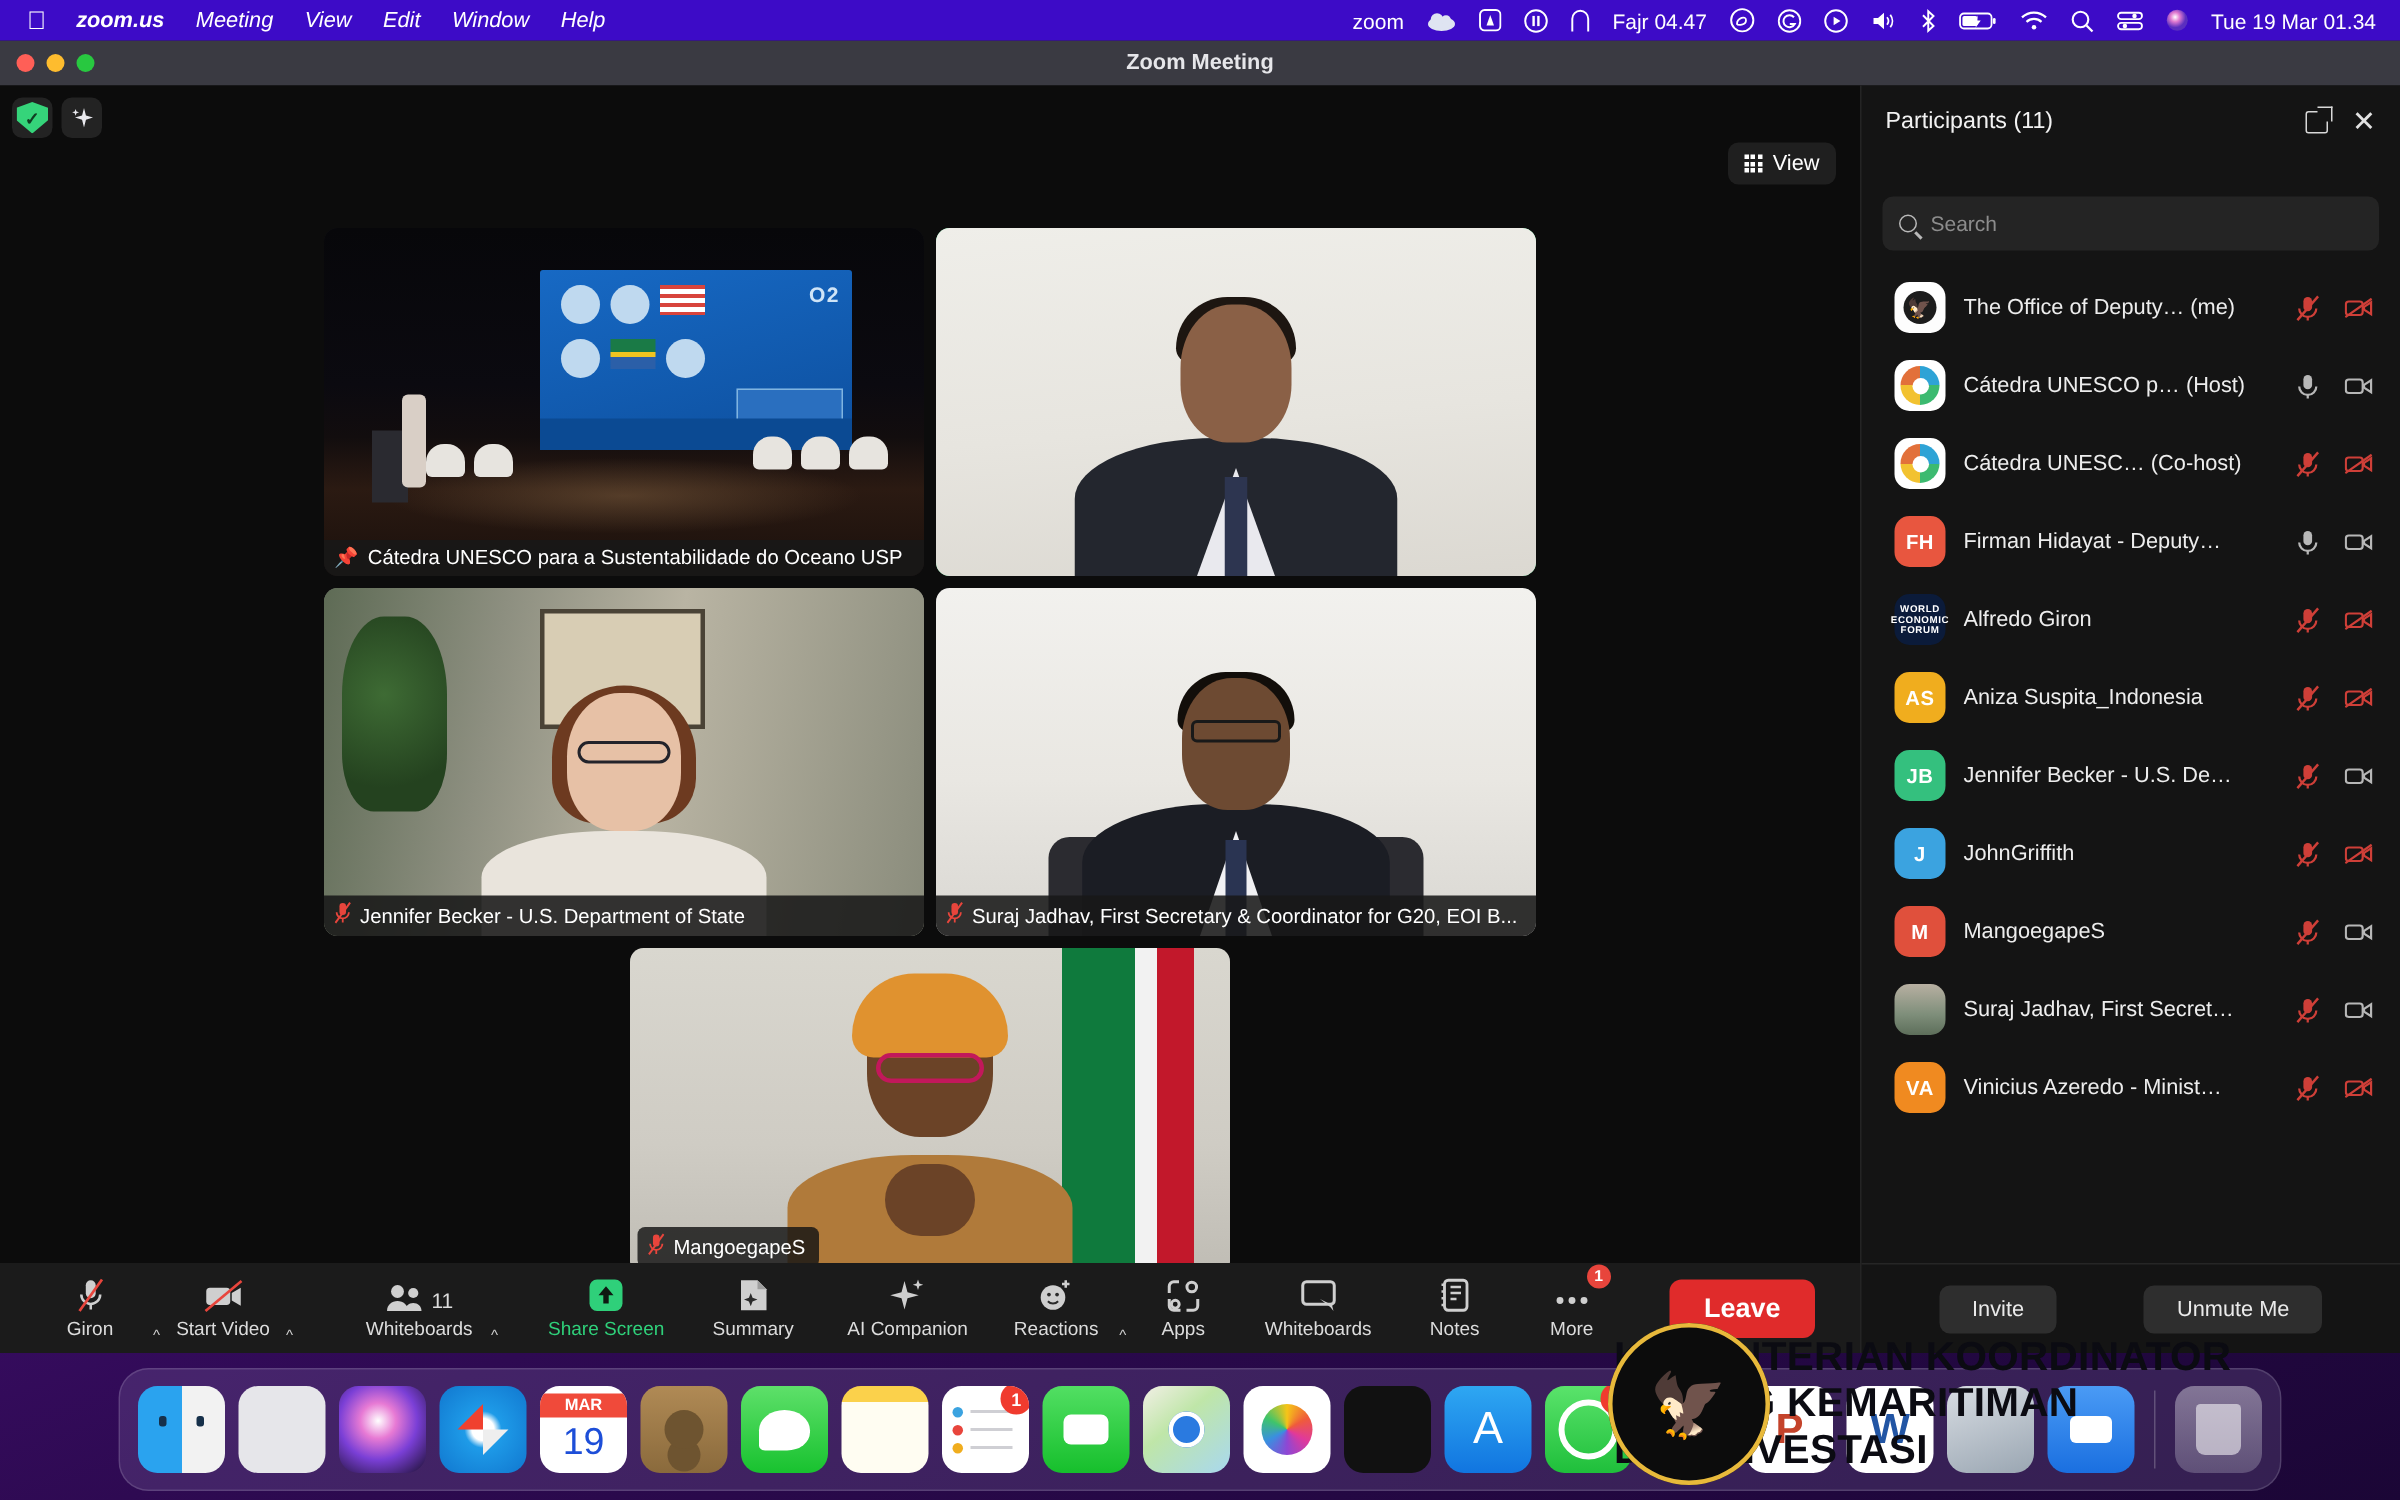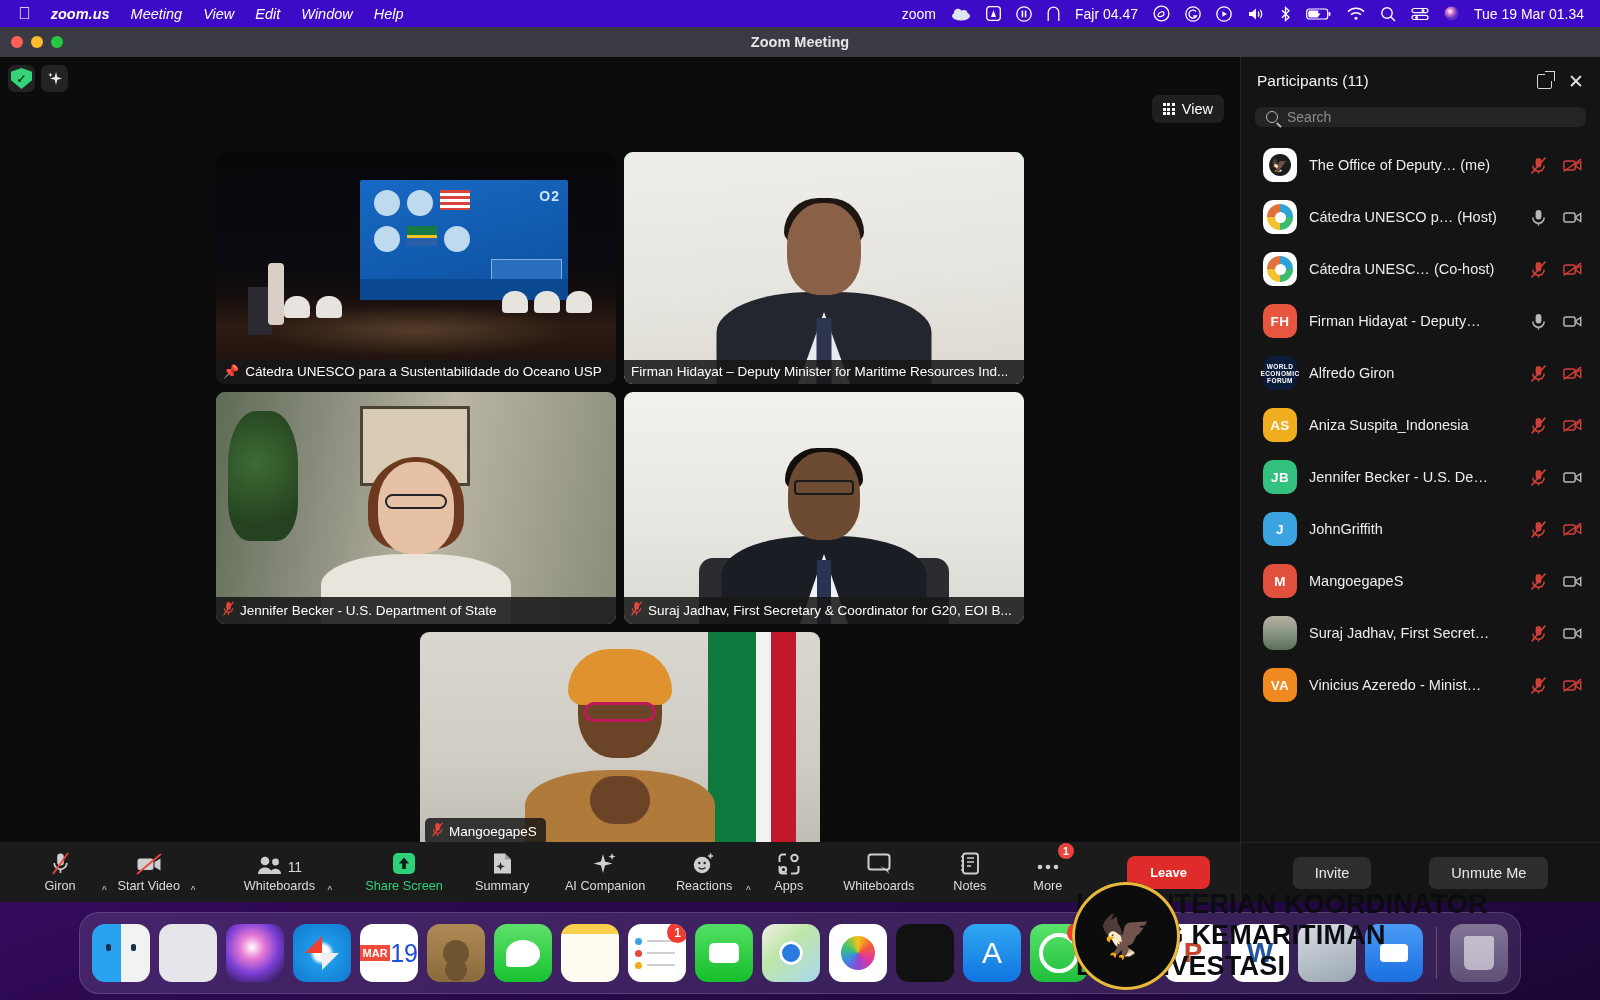--- a/index.html
+++ b/index.html
@@ -165,21 +165,21 @@
   .panel-title { flex:1; color:#f2f2f2; font-size:15.5px; font-weight:500; }
   .phead-actions { display:flex; gap:16px; align-items:center; }
   .pop-ico { width:15px;height:15px; border:1.7px solid #d8d8d8; border-radius:2px; position:relative;}
   .pop-ico:after { content:""; position:absolute; right:-4px; top:-4px; width:9px;height:9px;
     border-top:1.7px solid #d8d8d8; border-right:1.7px solid #d8d8d8; background:#141414;}
   .x-ico { color:#e2e2e2; font-size:19px; line-height:1; }
 
   .searchwrap { padding: 2px 14px 10px; }
   .searchbox {
     display:flex; align-items:center; gap:9px;
-    background:#242424; border-radius:7px; height:20px; padding:0 11px;
+    background:#242424; border-radius:7px; height:36px; padding:0 11px;margin-top:24px;
   }
   .searchbox input {
     background:transparent; border:none; outline:none;
     color:#e8e8e8; font-size:14px; font-family:inherit; width:100%;
   }
   .searchbox input::placeholder { color:#8c8c8c; }
   .mag { width:12px;height:12px;border:1.8px solid #b9b9b9;border-radius:50%; position:relative; flex:none;}
   .mag:after { content:""; position:absolute; right:-5px; bottom:-4px; width:6px;height:1.8px; background:#b9b9b9; transform:rotate(45deg);}
 
   .plist { flex:1; overflow:hidden; padding: 2px 0; }
@@ -230,21 +230,21 @@
   .tb.green .lbl { color:#2fd07a; }
   .caret { color:#cfcfcf; font-size:10px; align-self:flex-end; margin-bottom:4px; }
   .tb-group { display:flex; align-items:center; }
   .badge-1 {
     position:absolute; top:-1px; right:13px; background:#e8453c; color:#fff;
     font-size:10.5px; border-radius:8px; min-width:16px; height:16px;
     display:flex;align-items:center;justify-content:center; padding:0 4px; font-weight:bold;
   }
   .leavebtn {
     margin-left:auto; margin-right:30px;
-    background:#e02b2b; color:#fff; font-size:13px; font-weight:bold;
+    background:#e02b2b; color:#fff; font-size:18px; font-weight:bold;
     border:none; border-radius:8px; padding:9px 23px; font-family:inherit;
   }
   .ppl-count { color:#dcdcdc; font-size:14px; margin-left:2px; }
 
   
   .dock {
     position:absolute; left:50%; transform:translateX(-50%); bottom:6px;
     height:82px; display:flex; align-items:center; gap:9px;
     background: rgba(180,170,220,0.16); border:1px solid rgba(255,255,255,0.14);
     border-radius:20px; padding:7px 12px; z-index:40;
@@ -258,21 +258,21 @@
 
   
   .d-finder { background: linear-gradient(90deg,#2aa3ef 50%, #f2f2f2 50%); }
   .d-finder:before{content:"";position:absolute;left:14px;top:20px;width:5px;height:7px;background:#16304a;border-radius:2px;}
   .d-finder:after{content:"";position:absolute;right:14px;top:20px;width:5px;height:7px;background:#16304a;border-radius:2px;}
   .d-launch { background:#e6e6ea; display:grid; grid-template-columns:repeat(3,12px); grid-template-rows:repeat(3,12px); gap:3px; padding:6px;}
   .d-launch i { border-radius:3px; display:block; }
   .d-siri { background: radial-gradient(circle at 45% 40%, #fff 0%, #e77ad4 25%, #7a3fd6 55%, #1c1030 100%); }
   .d-safari { background: radial-gradient(circle at 50% 50%, #ffffff 18%, #1e9be8 30%, #1177cf 100%); }
   .d-safari:after{content:"";position:absolute;width:0;height:0;border:12px solid transparent;border-left-color:#f0412f;border-right-color:#eee;transform:rotate(45deg);}
-  .d-cal { background:#fff; flex-direction:row; gap:0; }
+  .d-cal { background:#fff; flex-direction:column; gap:0; }
   .d-cal .ch { background:#f04a3a; color:#fff; font-size:11px; font-weight:bold; width:100%; text-align:center; padding:2px 0;}
   .d-cal .cd { color:#1d4ed8; font-size:25px; font-weight:400; line-height:32px;}
   .d-contacts { background: linear-gradient(180deg,#b08a55,#8a6a3c); }
   .d-contacts:after{content:"";width:26px;height:26px;border-radius:50%;background:#6e5430;box-shadow:0 17px 0 -2px #6e5430;}
   .d-messages { background: linear-gradient(180deg,#5ee06a,#18c22f); }
   .d-messages:after{content:"";width:34px;height:27px;background:#fff;border-radius:50% 50% 45% 12%;}
   .d-notes { background: linear-gradient(180deg,#fbd14b 0 18%, #fffdf2 18%); }
   .d-reminders { background:#fff; flex-direction:column; align-items:flex-start; padding:9px 7px; gap:5px;}
   .d-reminders .rl{display:flex;align-items:center;gap:5px;}
   .d-reminders .rd{width:7px;height:7px;border-radius:50%;}
@@ -516,23 +516,20 @@
           </div>
 
           <div class="tile active">
             <div class="scene-person sc-firman">
               <div class="p-body"></div>
               <div class="shirt"></div>
               <div class="tie"></div>
               <div class="hair"></div>
               <div class="p-head"></div>
             </div>
-            <div class="namebar full">
-              <span>Firman Hidayat – Deputy Minister for Maritime Resources Ind...</span>
-            </div>
           </div>
 
         </div>
 
         <div class="row">
 
           <div class="tile">
             <div class="scene-person sc-jennifer">
               <div class="sc-jen-wall"></div>
               <div class="plant"></div>

